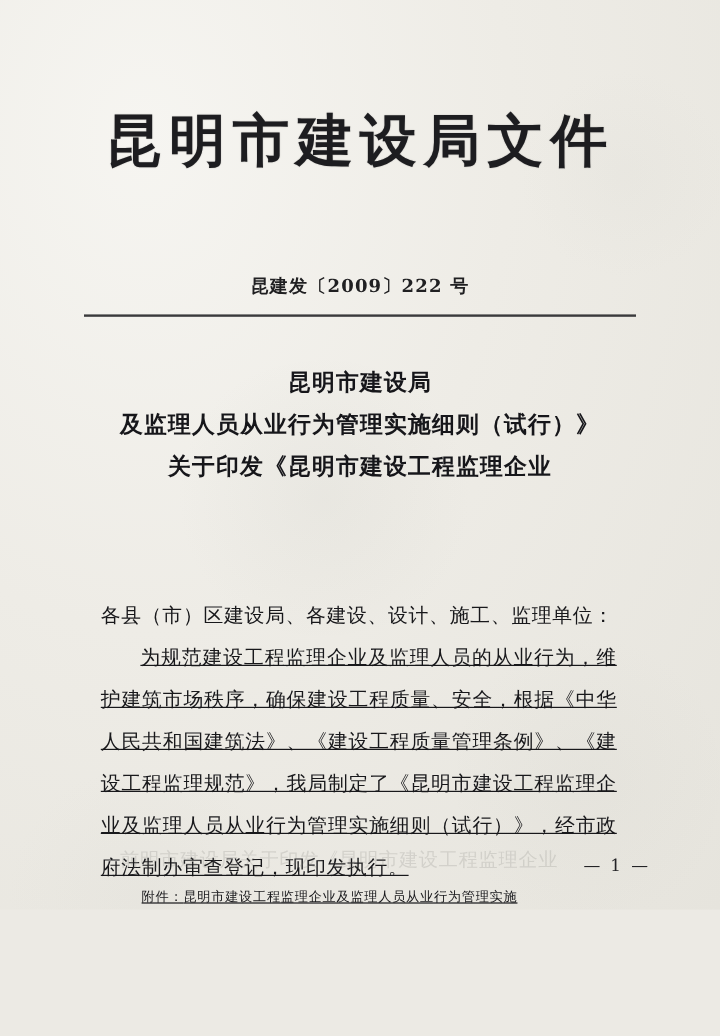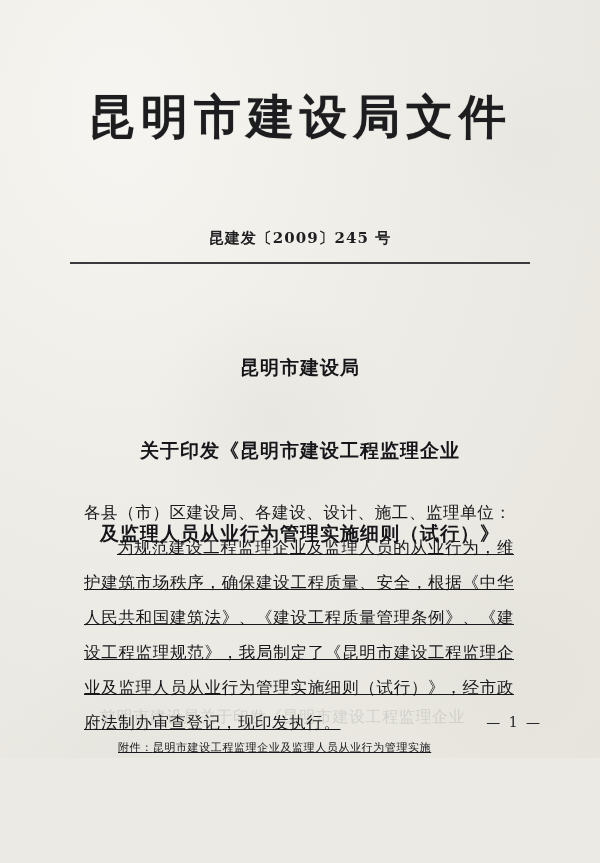--- a/index.html
+++ b/index.html
@@ -72,21 +72,21 @@
     left: 86px;
     right: 86px;
     top: 302px;
     text-align: center;
     font-weight: 700;
     font-size: 19px;
     line-height: 35px;
     letter-spacing: 1px;
     color: #16161a;
   }
-  .heading .ln { display: block; white-space: nowrap; margin-top: 48px; }
+  .heading .ln { display: block; white-space: nowrap; }
 
   .body-text {
     position: absolute;
     left: 84px;
     right: 86px;
     top: 495px;
     font-size: 16.5px;
     line-height: 35px;
     letter-spacing: .6px;
     color: #18181b;
@@ -134,28 +134,28 @@
 
 <div class="page">
 
   <div class="blotch b1"></div>
   <div class="blotch b2"></div>
   <div class="blotch b3"></div>
   <div class="blotch b4"></div>
 
   <div class="title-main">昆明市建设局文件</div>
 
-  <div class="doc-number">昆建发〔2009〕245 号</div>
+  <div class="doc-number">昆建发〔2009〕222 号</div>
 
   <div class="rule"></div>
 
   <div class="heading">
     <span class="ln">昆明市建设局</span>
+    <span class="ln">及监理人员从业行为管理实施细则（试行）》</span>
     <span class="ln">关于印发《昆明市建设工程监理企业</span>
-    <span class="ln">及监理人员从业行为管理实施细则（试行）》</span>
   </div>
 
   <div class="body-text">
     <p>各县（市）区建设局、各建设、设计、施工、监理单位：</p>
     <p class="indent2">为规范建设工程监理企业及监理人员的从业行为，维护建筑市场秩序，确保建设工程质量、安全，根据《中华人民共和国建筑法》、《建设工程质量管理条例》、《建设工程监理规范》，我局制定了《昆明市建设工程监理企业及监理人员从业行为管理实施细则（试行）》，经市政府法制办审查登记，现印发执行。</p>
   </div>
 
   <div class="ghost">前明市建设局关于印发《昆明市建设工程监理企业</div>
 
   <div class="attach">

